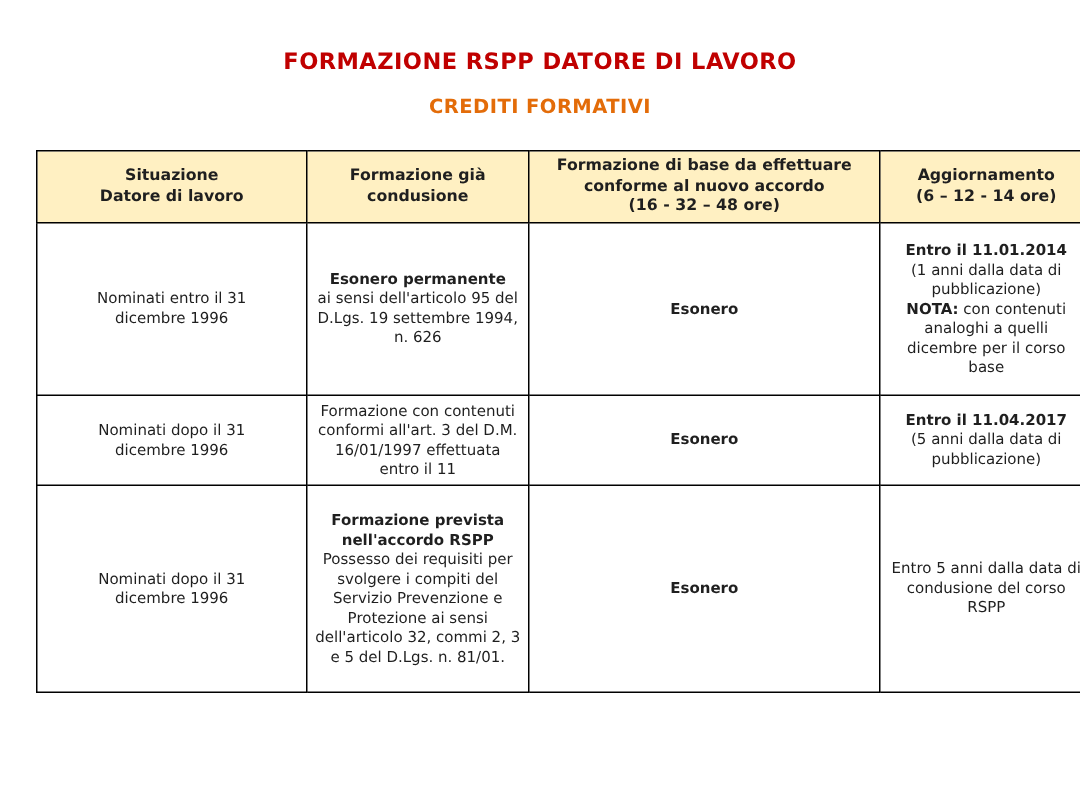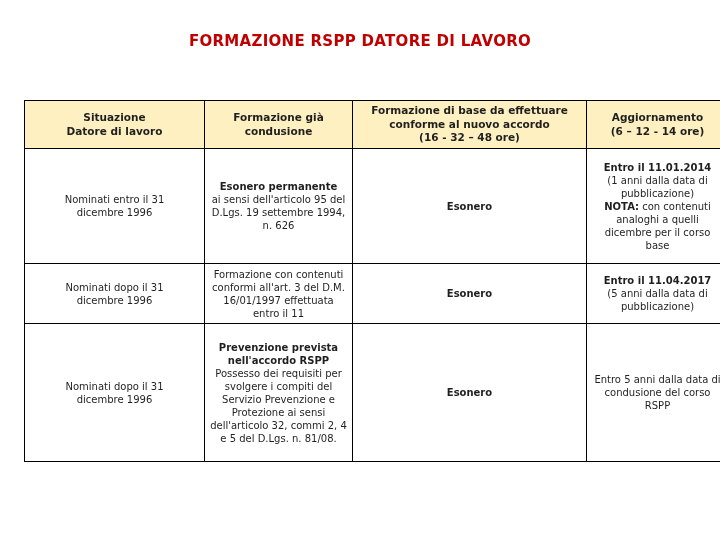--- a/index.html
+++ b/index.html
@@ -47,20 +47,21 @@
   .pre { white-space:pre-line; }
   .b { font-weight:bold; }
   .block { display:block; }
 </style>
 </head>
 <body>
 
 <div class="slide">
 
   <div class="title">FORMAZIONE RSPP DATORE DI LAVORO</div>
+  <div class="subtitle">CREDITI FORMATIVI</div>
 
   <table class="grid">
     <colgroup>
         <col class="c1">
         <col class="c2">
         <col class="c3">
         <col class="c4">
       </colgroup>
     <thead>
       <tr>
@@ -106,23 +107,23 @@
         <td>
           <span class="b block">Entro il 11.04.2017</span>
           <span class="block">(5 anni dalla data di pubblicazione)</span>
         </td>
       </tr>
 
       <tr class="r3">
         <td class="pre">Nominati dopo il 31
 dicembre 1996</td>
         <td>
-          <span class="b block pre">Prevenzione prevista
+          <span class="b block pre">Formazione prevista
 nell'accordo RSPP</span>
-          <span>Possesso dei requisiti per svolgere i compiti del Servizio Prevenzione e Protezione ai sensi dell'articolo 32, commi 2, 4 e 5 del D.Lgs. n. 81/08.</span>
+          <span>Possesso dei requisiti per svolgere i compiti del Servizio Prevenzione e Protezione ai sensi dell'articolo 32, commi 2, 3 e 5 del D.Lgs. n. 81/01.</span>
         </td>
         <td>
           <span class="b">Esonero</span>
         </td>
         <td>
           <span>Entro 5 anni dalla data di condusione del corso RSPP</span>
         </td>
       </tr>
 
     </tbody>

